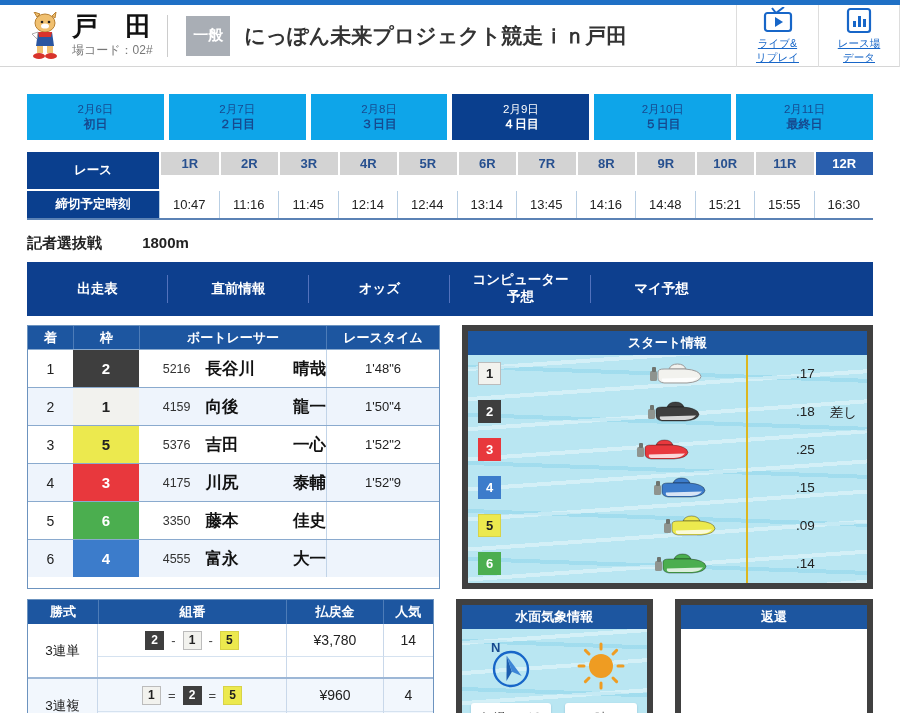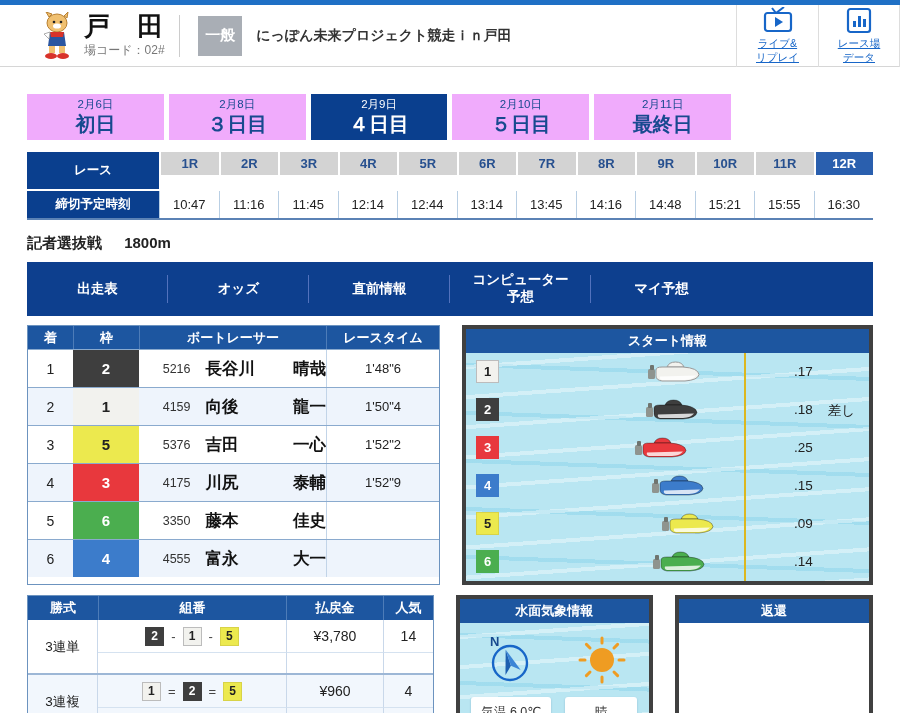--- a/index.html
+++ b/index.html
@@ -1,57 +1,57 @@
 <!DOCTYPE html>
 <html><head>
 <meta charset="utf-8">
 <style>
   * { margin:0; padding:0; box-sizing:border-box; }
   html,body { width:900px; height:713px; overflow:hidden; background:#fff;
     font-family:"Liberation Sans","DejaVu Sans",sans-serif; color:#222; }
   .topbar { height:5px; background:#1f70c5; }
   
-  .hdr { height:62px; display:flex; align-items:center; padding-left:36px; border-bottom:1px solid #d6d6d6; background:#fff; }
+  .hdr { height:62px; display:flex; align-items:center; padding-left:24px; border-bottom:1px solid #d6d6d6; background:#fff; }
   .mascot { width:38px; height:48px; flex:0 0 auto; }
   .venue { margin-left:10px; }
   .venue-name { font-size:26px; font-weight:bold; letter-spacing:10px; color:#111; line-height:1.1; white-space:nowrap; }
   .venue-code { font-size:12px; color:#777; margin-top:1px; }
   .hdr-div { width:1px; height:42px; background:#ccc; margin:0 18px 0 6px; }
   .grade-badge { width:44px; height:40px; background:#a9aeb5; color:#fff; font-size:15px; font-weight:bold;
     display:flex; align-items:center; justify-content:center; }
-  .race-title { font-size:14px; font-weight:bold; color:#333; margin-left:14px; white-space:nowrap; }
+  .race-title { font-size:21px; font-weight:bold; color:#333; margin-left:14px; white-space:nowrap; }
   .hdr-spacer { flex:1; }
   .hdr-links { display:flex; height:62px; }
   .hdr-link { width:82px; border-left:1px solid #ddd; display:flex; flex-direction:column; align-items:center;
     justify-content:center; cursor:pointer; }
   .hdr-link:last-child { border-right:1px solid #ddd; }
   .hdr-link-label { font-size:10.5px; color:#1766c8; text-decoration:underline; text-align:center;
     line-height:1.25; white-space:pre-line; margin-top:3px; }
   
   .content { width:846px; margin-left:27px; }
   
   .date-tabs { margin-top:27px; display:grid; grid-template-columns:repeat(6,1fr); gap:5px; height:46px; }
-  .dtab { background:#f0abfc; color:#17498f; display:flex; flex-direction:column; align-items:center;
+  .dtab { background:#0ea5e9; color:#17498f; display:flex; flex-direction:column; align-items:center;
     justify-content:center; cursor:pointer; }
   .dtab-date { font-size:11.5px; line-height:1.2; }
-  .dtab-day { font-size:20px; font-weight:bold; line-height:1.2; }
+  .dtab-day { font-size:12px; font-weight:bold; line-height:1.2; }
   .dtab.sel { background:#0a3f8e; color:#fff; }
   
   .race-grid { margin-top:12px; display:grid; grid-template-columns:132px repeat(12,1fr); border-bottom:2px solid #5b82b5; }
   .rg-head { background:#0a3f8e; color:#fff; font-weight:bold; font-size:12.5px; display:flex; align-items:center;
     justify-content:center; height:39px; border-bottom:2px solid #fff; }
   .rg-head.r2 { height:27px; border-bottom:none; }
   .rg-race { background:#d3d3d3; color:#27508f; font-weight:bold; font-size:13px; display:flex; align-items:center;
     justify-content:center; height:25px; border-left:2px solid #fff; border-bottom:2px solid #fff; cursor:pointer; }
   .rg-race.sel { background:#2a5fae; color:#fff; }
   .rg-time { background:#fff; color:#222; font-size:13px; display:flex; align-items:center; justify-content:center;
     height:27px; border-left:1px solid #b9cfe4; }
   
   .race-info { margin-top:14px; font-size:15px; font-weight:bold; color:#222; }
-  .race-info .dist { margin-left:18px; }
+  .race-info .dist { margin-left:36px; }
   
   .nav-tabs { margin-top:9px; height:54px; background:#0d3f8e; display:grid; grid-template-columns:repeat(6,1fr); }
   .ntab { position:relative; color:#fff; font-size:13.5px; font-weight:bold; display:flex; align-items:center;
     justify-content:center; text-align:center; white-space:pre-line; line-height:1.25; cursor:pointer; }
   .ntab:not(:last-child)::after { content:""; position:absolute; right:0; top:13px; bottom:13px; width:1px; background:#5272bd; }
   .ntab.sel { background:#fff; color:#0d3f8e; }
   .ntab.sel::after { display:none; }
   
   .main-row { margin-top:9px; display:flex; gap:22px; }
   
@@ -62,21 +62,21 @@
   .res-head div:first-child { border-left:none; }
   .res-row { display:grid; grid-template-columns:45px 66px 187px 1fr; height:38px; border-top:1px solid #8aaace; background:#fff; }
   .res-row.alt { background:#eef4fc; }
   .res-place { display:flex; align-items:center; justify-content:center; font-size:14px; }
   .res-lane { display:flex; align-items:center; justify-content:center; font-size:15px; font-weight:bold; }
   .res-racer { display:flex; align-items:center; padding-left:12px; }
   .res-no { width:40px; text-align:right; font-size:12.5px; color:#333; margin-right:15px; }
   .res-name { width:122px; display:flex; justify-content:space-between; font-size:16.5px; font-weight:bold; color:#111; }
   .res-time { display:flex; align-items:center; justify-content:center; font-size:13px; border-left:1px solid #c2d4e8; }
   
-  .panel { border:4px solid #404040; }
+  .panel { border:6px solid #404040; }
   .panel-head { height:24px; background:#1d56a0; color:#fff; font-size:13px; font-weight:bold; display:flex;
     align-items:center; justify-content:center; }
   .start-panel { width:411px; }
   .water { background-color:#b9e6f2;
     background-image:
       repeating-linear-gradient(176deg, rgba(255,255,255,0) 0 12px, rgba(255,255,255,.38) 12px 16px, rgba(255,255,255,0) 16px 30px),
       repeating-linear-gradient(2deg, rgba(160,220,238,0) 0 22px, rgba(142,213,235,.55) 22px 26px, rgba(160,220,238,0) 26px 48px); }
   .start-body { position:relative; height:228px; }
   .start-line { position:absolute; left:278px; top:0; bottom:0; width:2px; background:#dcb71f; }
   .start-row { position:relative; height:38px; }
@@ -167,20 +167,24 @@
   </div>
 </div>
 
 <div class="content">
   <div class="date-tabs">
       <div class="dtab">
        <div class="dtab-date">2月6日</div>
        <div class="dtab-day">初日</div>
      </div>
       <div class="dtab">
+       <div class="dtab-date">2月7日</div>
+       <div class="dtab-day">２日目</div>
+     </div>
+      <div class="dtab">
        <div class="dtab-date">2月8日</div>
        <div class="dtab-day">３日目</div>
      </div>
       <div class="dtab sel">
        <div class="dtab-date">2月9日</div>
        <div class="dtab-day">４日目</div>
      </div>
       <div class="dtab">
        <div class="dtab-date">2月10日</div>
        <div class="dtab-day">５日目</div>
@@ -220,22 +224,22 @@
       <div class="rg-time">16:30</div>
     </div>
 
   <div class="race-info">
     <span>記者選抜戦</span>
     <span class="dist">1800m</span>
   </div>
 
   <div class="nav-tabs">
       <div class="ntab">出走表</div>
+      <div class="ntab">直前情報</div>
       <div class="ntab">オッズ</div>
-      <div class="ntab">直前情報</div>
       <div class="ntab">コンピューター
 予想</div>
       <div class="ntab">マイ予想</div>
     </div>
 
   <div class="main-row">
     <div class="res-table">
       <div class="res-head">
           <div>着</div>
           <div>枠</div>

